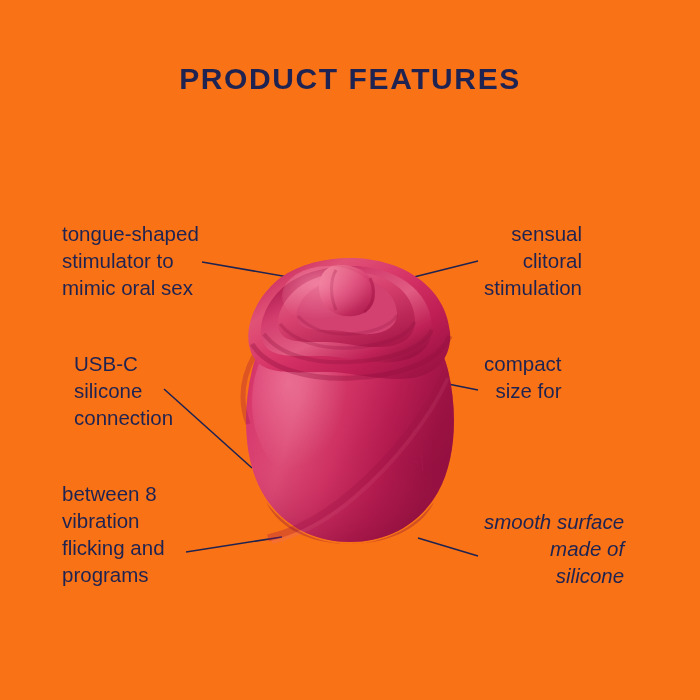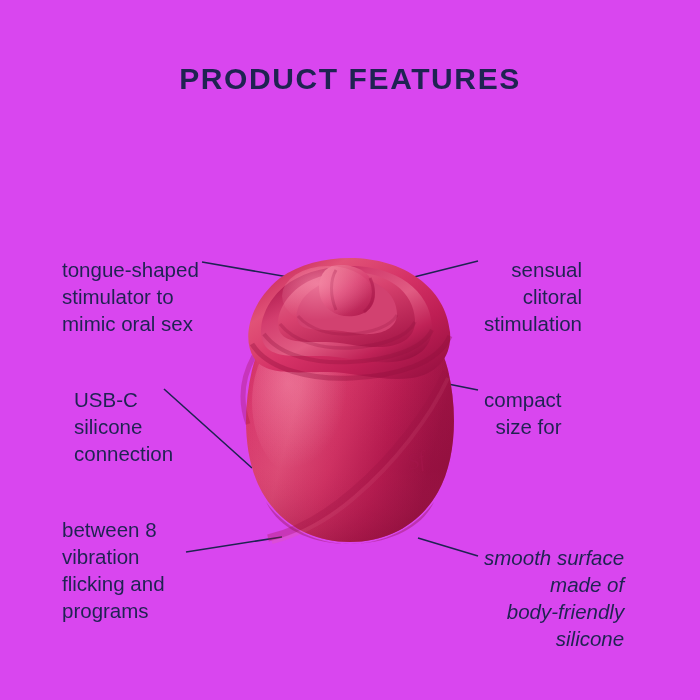--- a/index.html
+++ b/index.html
@@ -5,21 +5,21 @@
   * { margin:0; padding:0; box-sizing:border-box; }
   html, body {
     width:700px; height:700px;
     background:#ffffff;
     font-family:"Liberation Sans", sans-serif;
     overflow:hidden;
   }
   #page {
     position:relative;
     width:700px; height:700px;
-    background:#d946ef;
+    background:#f97316;
   }
 
   
   .page-title {
     position:absolute;
     left:0; top:62px;
     width:700px;
     text-align:center;
     font-size:30px;
     font-weight:bold;
@@ -30,21 +30,20 @@
 
   
   .callout {
     position:absolute;
     color:#1f2352;
     font-size:20.5px;
     line-height:27px;
     font-family:"Liberation Sans", sans-serif;
     font-weight:400;
     white-space:nowrap;
-    margin-top:36px;
   }
   .callout .ln { display:block; }
   .callout.left  { text-align:left; }
   .callout.right { text-align:right; }
 
   #co-tongue   { left:62px;  top:220px; }
   #co-usb      { left:74px;  top:350px; }
   #co-programs { left:62px;  top:480px; }
   #co-sensual  { left:484px; top:220px; }
   #co-compact  { left:484px; top:350px; }
@@ -248,17 +247,16 @@
   </div>
 
   <div class="callout right" id="co-compact">
     <span class="ln">compact</span>
     <span class="ln">size for</span>
   </div>
 
   <div class="callout right" id="co-smooth">
     <span class="ln">smooth surface</span>
     <span class="ln">made of</span>
-    <span class="ln">body-friendly</span>
     <span class="ln">silicone</span>
   </div>
 
 </div>
 
 </body></html>

